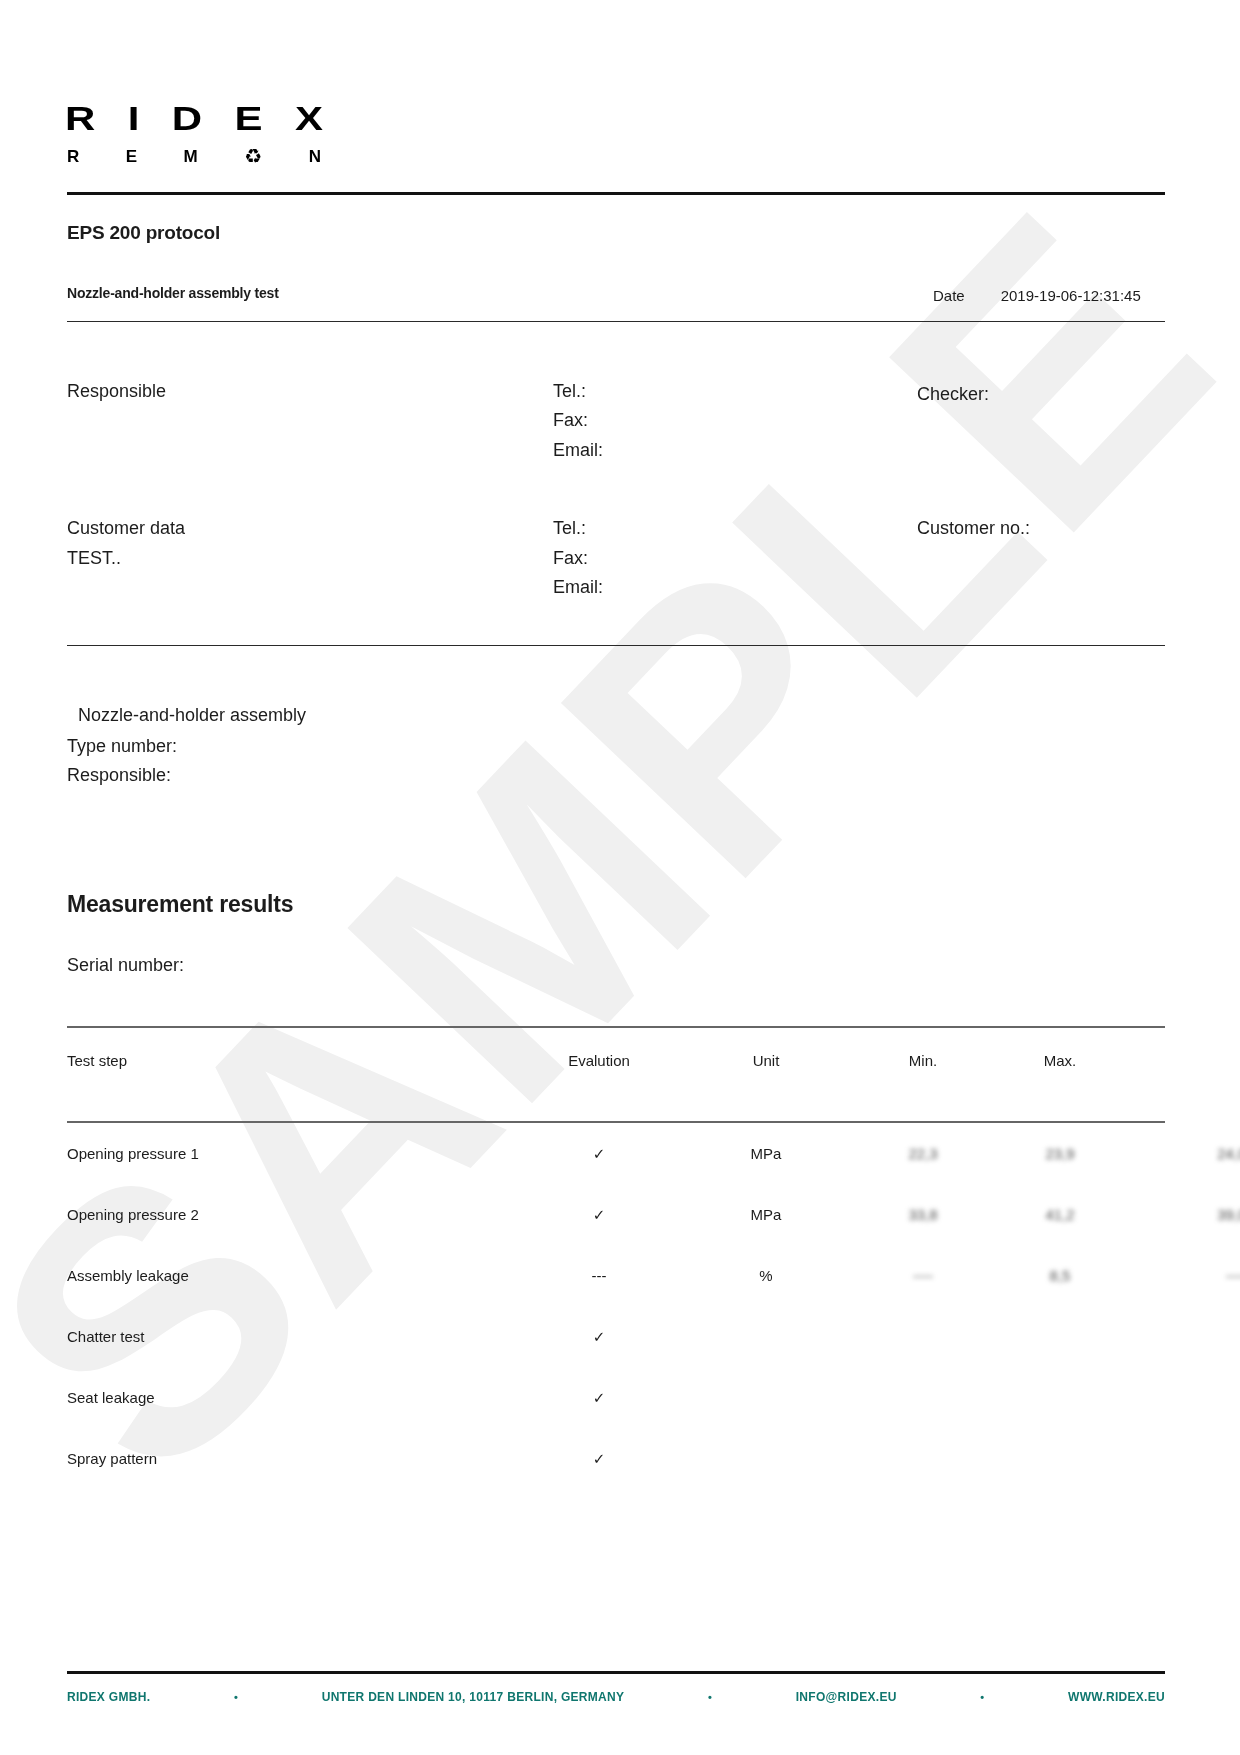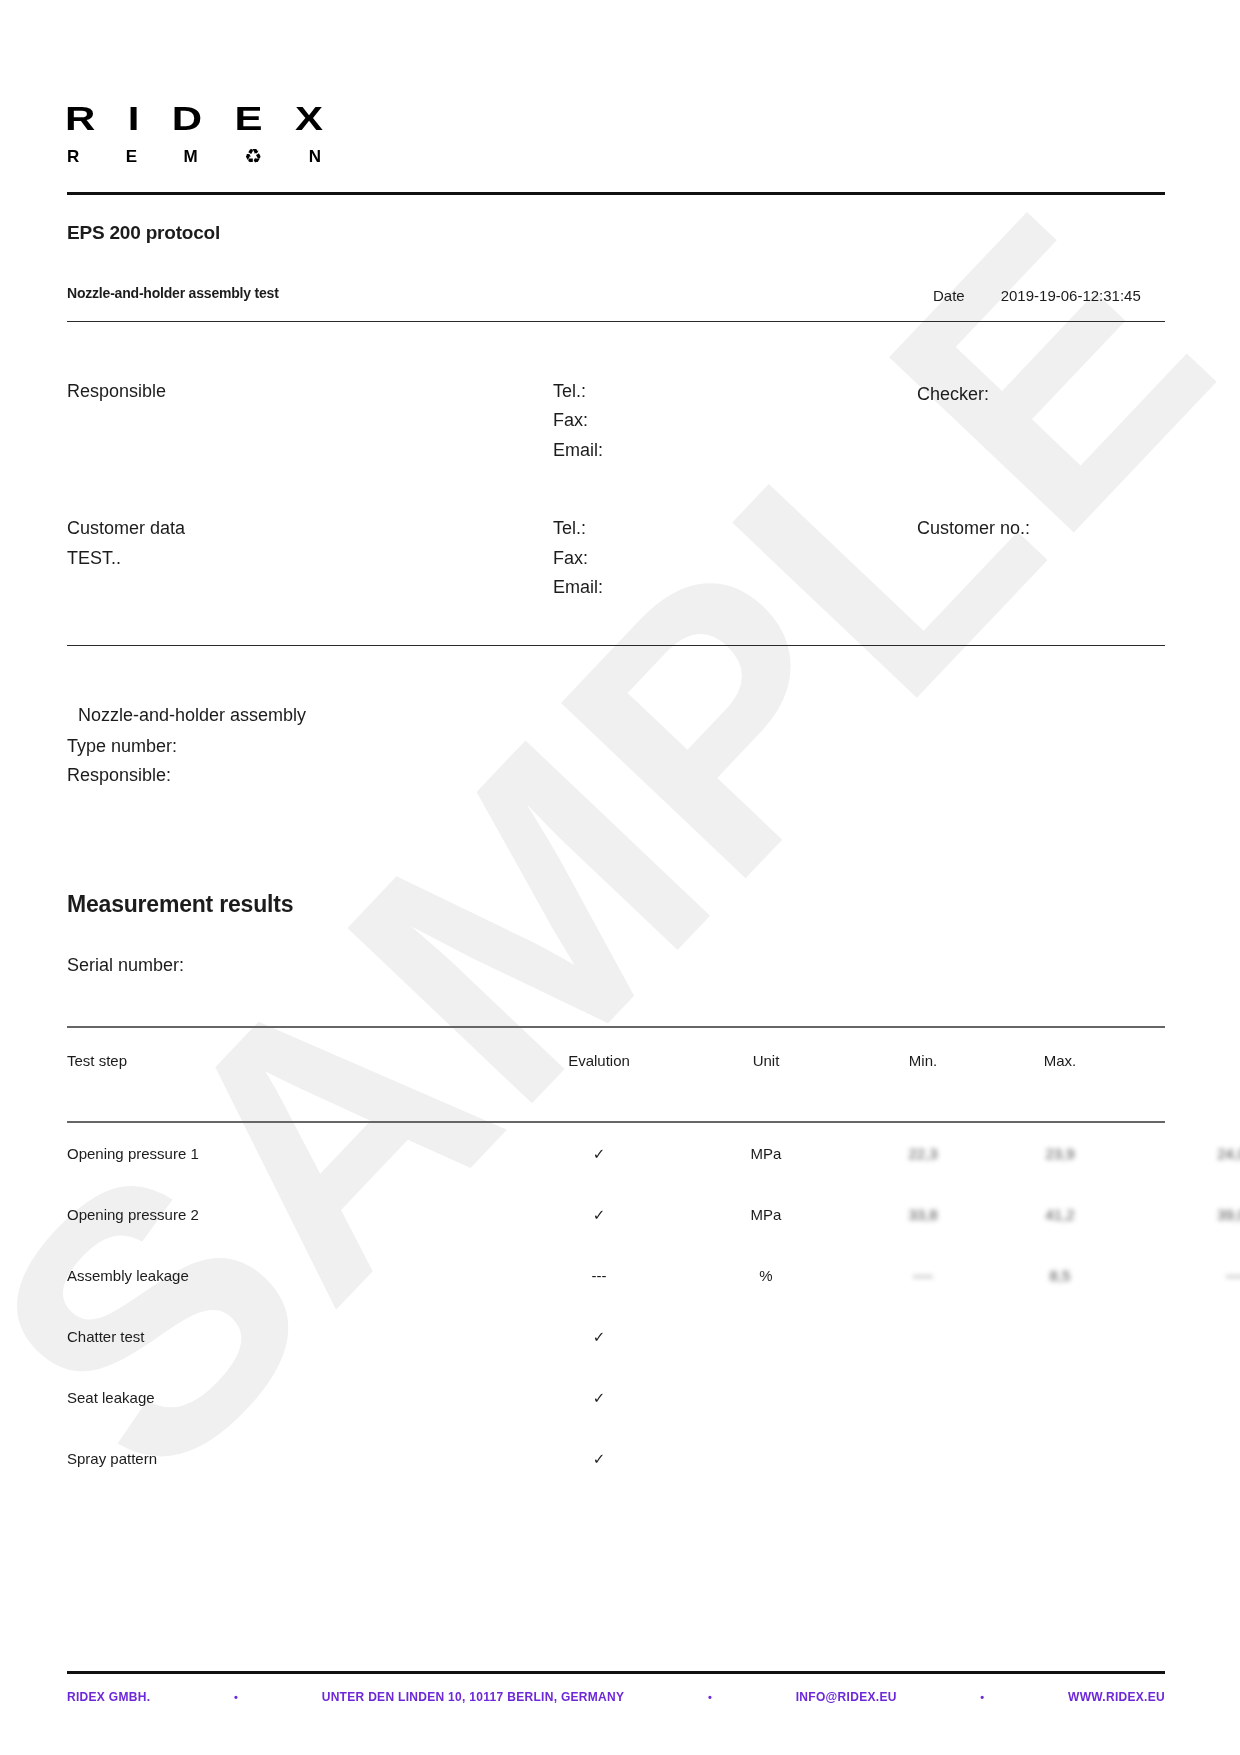--- a/index.html
+++ b/index.html
@@ -72,21 +72,21 @@
   .tgrid.bodyrows{top:1145px;grid-auto-rows:29px;}
   .c-step{text-align:left;}
   .c-eval,.c-unit,.c-min,.c-max,.c-meas{text-align:center;}
   .head .c-meas{text-align:right;}
   .blur{filter:blur(2.5px);color:#4f4f4f;}
 
   
   .footer-row{
     left:67px;top:1690px;width:1098px;
     display:flex;justify-content:space-between;align-items:center;
-    font-size:12px;font-weight:bold;letter-spacing:0.3px;color:#6d28d9;
+    font-size:12px;font-weight:bold;letter-spacing:0.3px;color:#0f766e;
     white-space:nowrap;
   }
   .footer-row .dot{font-size:11px;}
 </style>
 </head>
 <body>
 
 <div class="page">
 
   <div class="watermark">SAMPLE</div>

